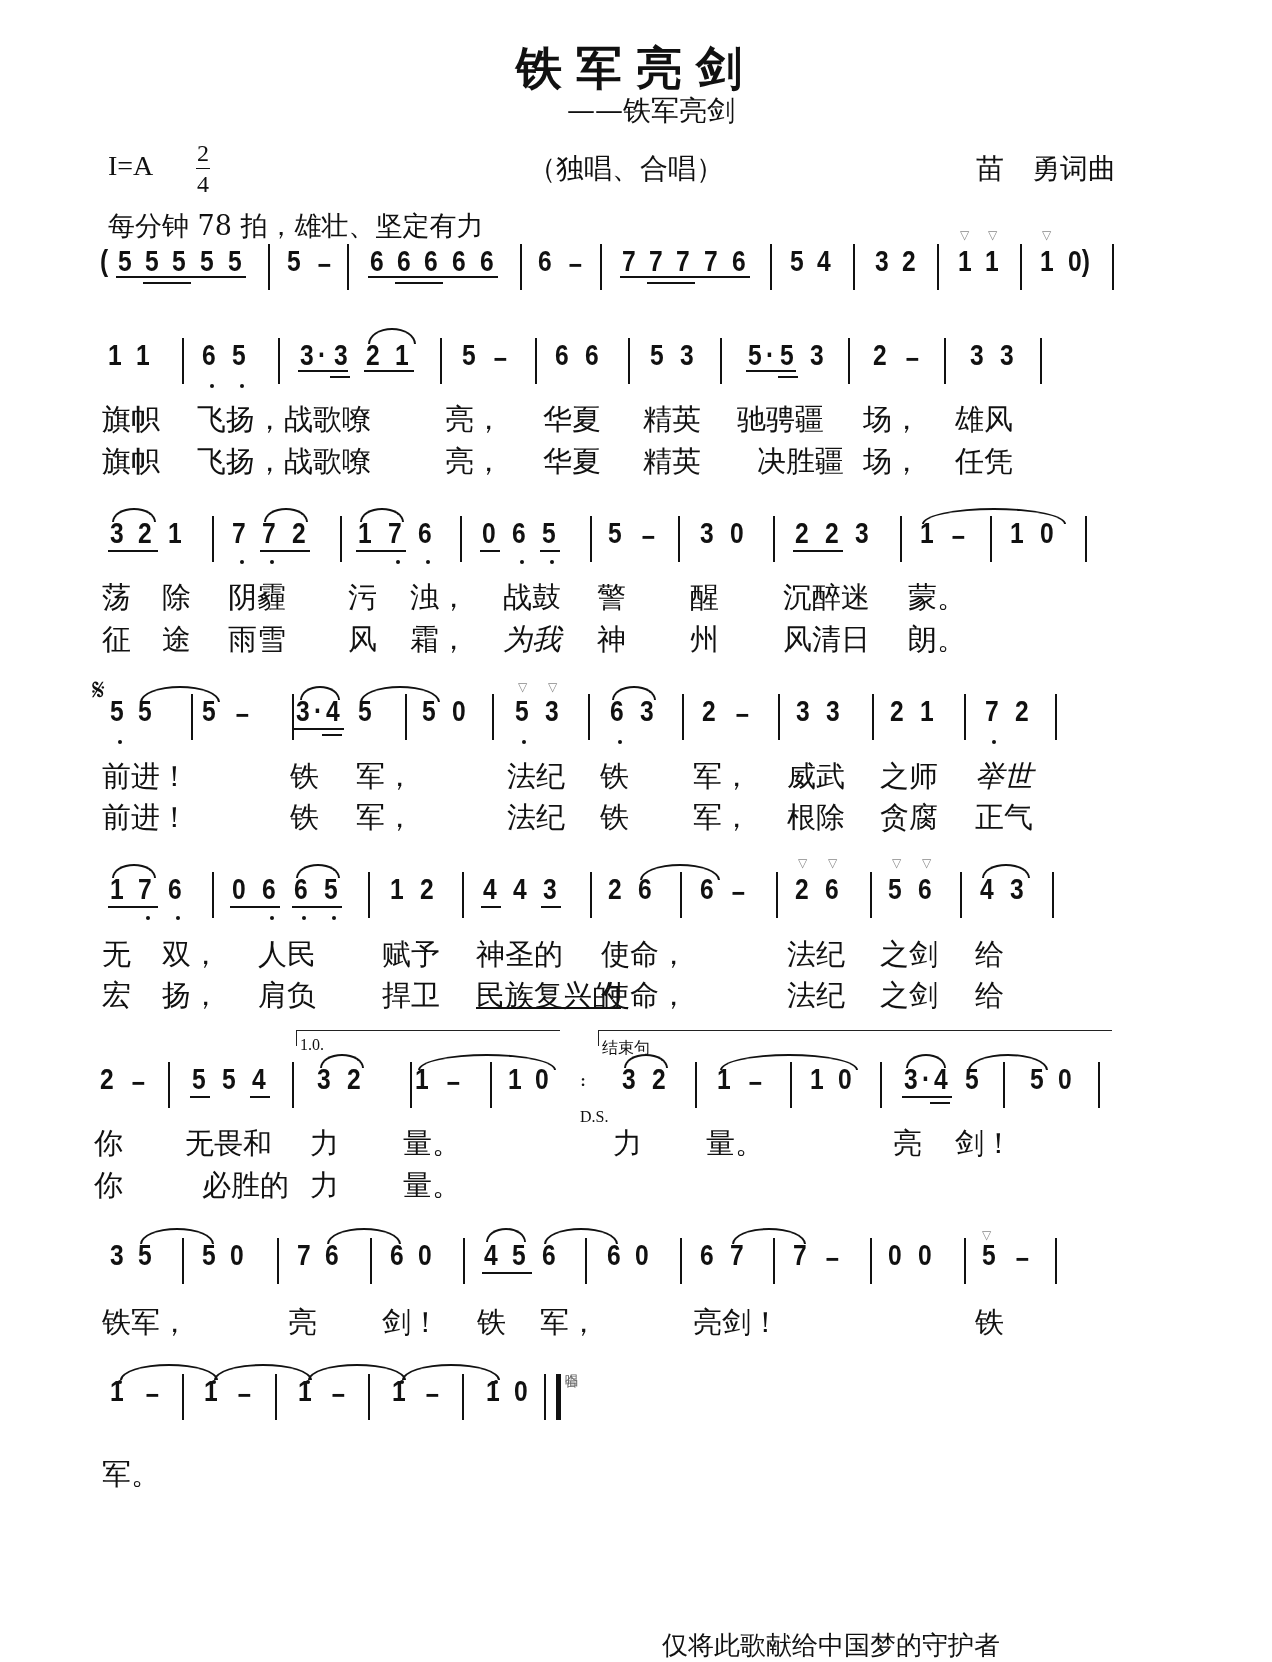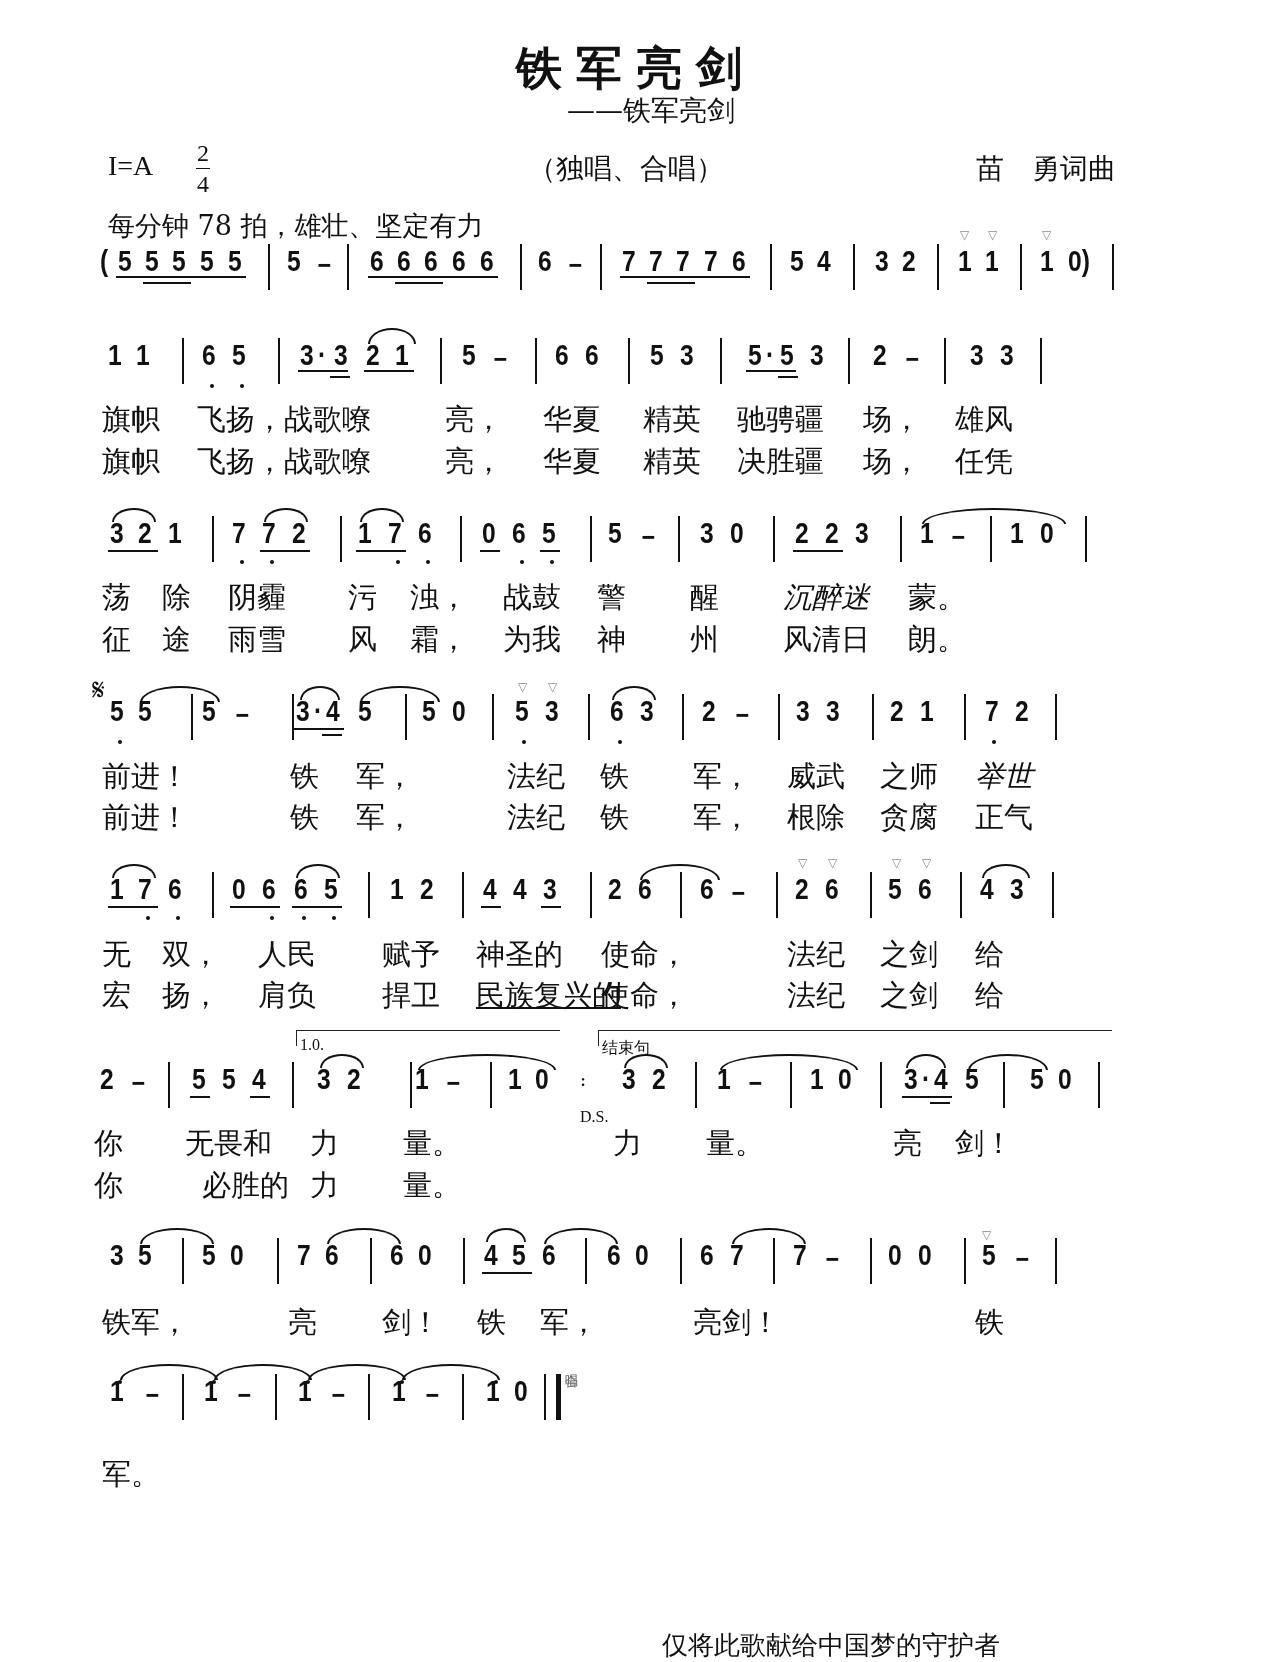--- a/index.html
+++ b/index.html
@@ -137,21 +137,21 @@
     <div class="lyric" style="left: 543px; top: 400px;">华夏</div>
     <div class="lyric" style="left: 643px; top: 400px;">精英</div>
     <div class="lyric" style="left: 737px; top: 400px;">驰骋疆</div>
     <div class="lyric" style="left: 863px; top: 400px;">场，</div>
     <div class="lyric" style="left: 955px; top: 400px;">雄风</div>
     <div class="lyric" style="left: 102px; top: 442px;">旗帜</div>
     <div class="lyric" style="left: 197px; top: 442px;">飞扬，战歌嘹</div>
     <div class="lyric" style="left: 445px; top: 442px;">亮，</div>
     <div class="lyric" style="left: 543px; top: 442px;">华夏</div>
     <div class="lyric" style="left: 643px; top: 442px;">精英</div>
-    <div class="lyric" style="left: 737px; top: 442px; text-align: center;">决胜疆</div>
+    <div class="lyric" style="left: 757px; top: 442px; text-align: center;">决胜疆</div>
     <div class="lyric" style="left: 863px; top: 442px;">场，</div>
     <div class="lyric" style="left: 955px; top: 442px;">任凭</div>
     <div class="note" style="left: 110px; top: 516px;">3</div>
     <div class="note" style="left: 138px; top: 516px;">2</div>
     <div class="note" style="left: 168px; top: 516px;">1</div>
     <div class="note" style="left: 232px; top: 516px;">7</div>
     <div class="note" style="left: 262px; top: 516px;">7</div>
     <div class="note" style="left: 292px; top: 516px;">2</div>
     <div class="note" style="left: 358px; top: 516px;">1</div>
     <div class="note" style="left: 388px; top: 516px;">7</div>
@@ -196,28 +196,28 @@
     <div class="slur" style="left: 360px; top: 508px; width: 40px; height: 12px;"></div>
     <div class="slur" style="left: 922px; top: 508px; width: 140px; height: 14px;"></div>
     <div class="lyric" style="left: 102px; top: 578px;">荡</div>
     <div class="lyric" style="left: 162px; top: 578px;">除</div>
     <div class="lyric" style="left: 228px; top: 578px;">阴霾</div>
     <div class="lyric" style="left: 348px; top: 578px;">污</div>
     <div class="lyric" style="left: 410px; top: 578px;">浊，</div>
     <div class="lyric" style="left: 503px; top: 578px;">战鼓</div>
     <div class="lyric" style="left: 597px; top: 578px;">警</div>
     <div class="lyric" style="left: 690px; top: 578px;">醒</div>
-    <div class="lyric" style="left: 783px; top: 578px; font-style: italic;">沉醉迷</div>
+    <div class="lyric" style="left: 783px; top: 578px;">沉醉迷</div>
     <div class="lyric" style="left: 908px; top: 578px;">蒙。</div>
     <div class="lyric" style="left: 102px; top: 620px;">征</div>
     <div class="lyric" style="left: 162px; top: 620px;">途</div>
     <div class="lyric" style="left: 228px; top: 620px;">雨雪</div>
     <div class="lyric" style="left: 348px; top: 620px;">风</div>
     <div class="lyric" style="left: 410px; top: 620px;">霜，</div>
-    <div class="lyric" style="left: 503px; top: 620px;">为我</div>
+    <div class="lyric" style="left: 503px; top: 620px; font-style: italic;">为我</div>
     <div class="lyric" style="left: 597px; top: 620px;">神</div>
     <div class="lyric" style="left: 690px; top: 620px;">州</div>
     <div class="lyric" style="left: 783px; top: 620px;">风清日</div>
     <div class="lyric" style="left: 908px; top: 620px;">朗。</div>
     <div class="note" style="left: 110px; top: 694px;">5</div>
     <div class="note" style="left: 138px; top: 694px;">5</div>
     <div class="note" style="left: 202px; top: 694px;">5</div>
     <div class="note" style="left: 230px; top: 694px;">－</div>
     <div class="note" style="left: 296px; top: 694px;">3</div>
     <div class="note" style="left: 314px; top: 694px;">·</div>

